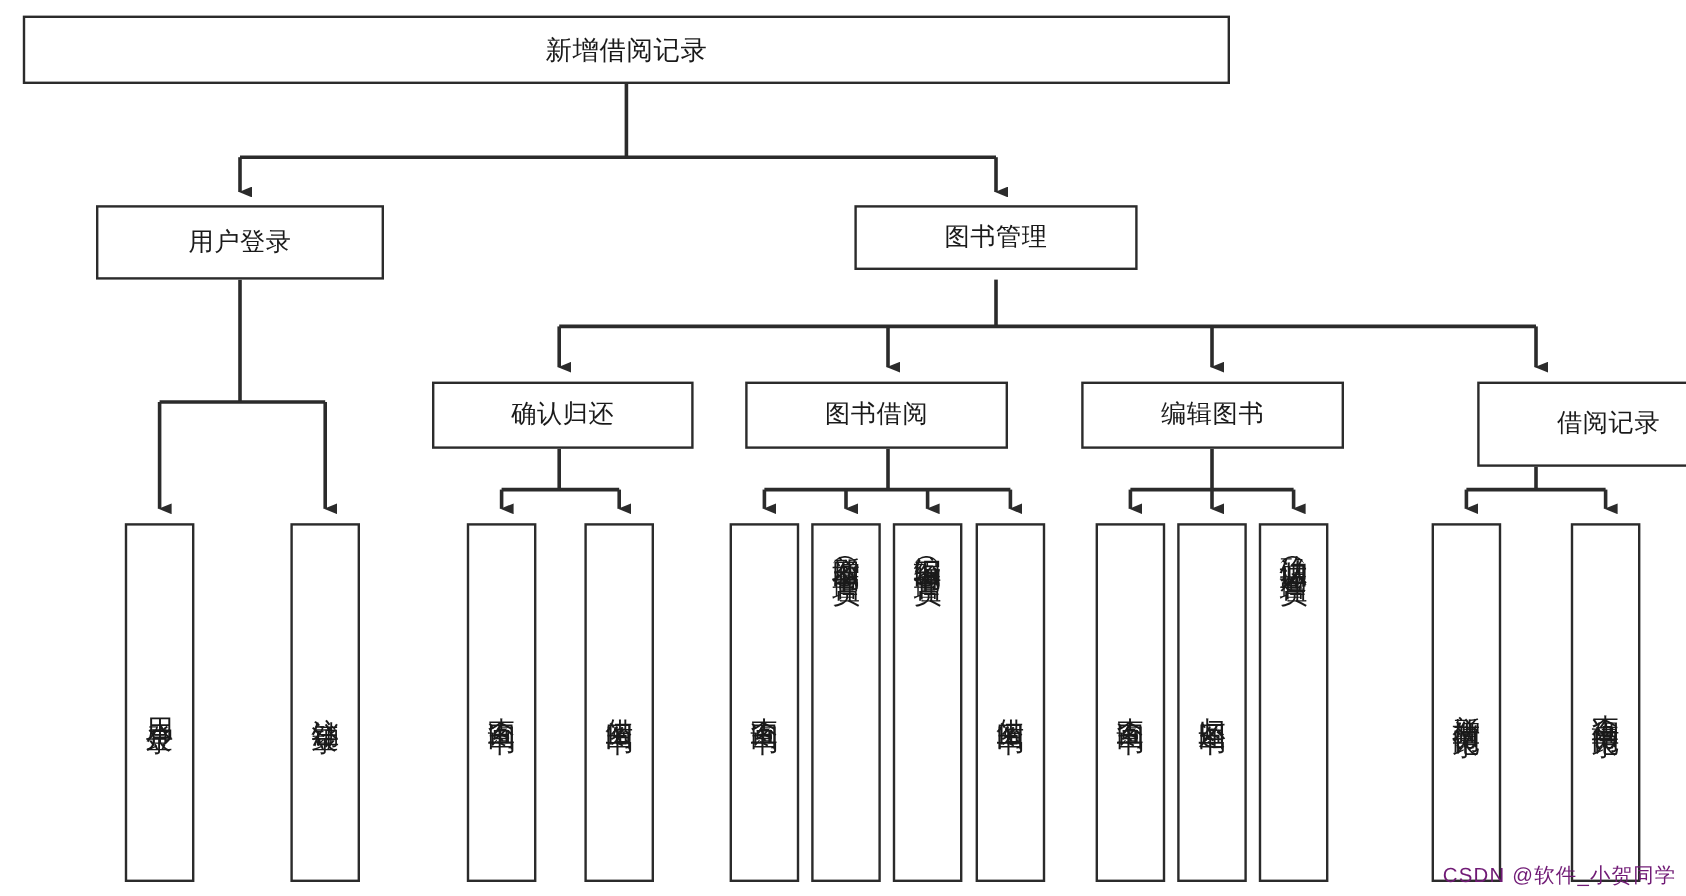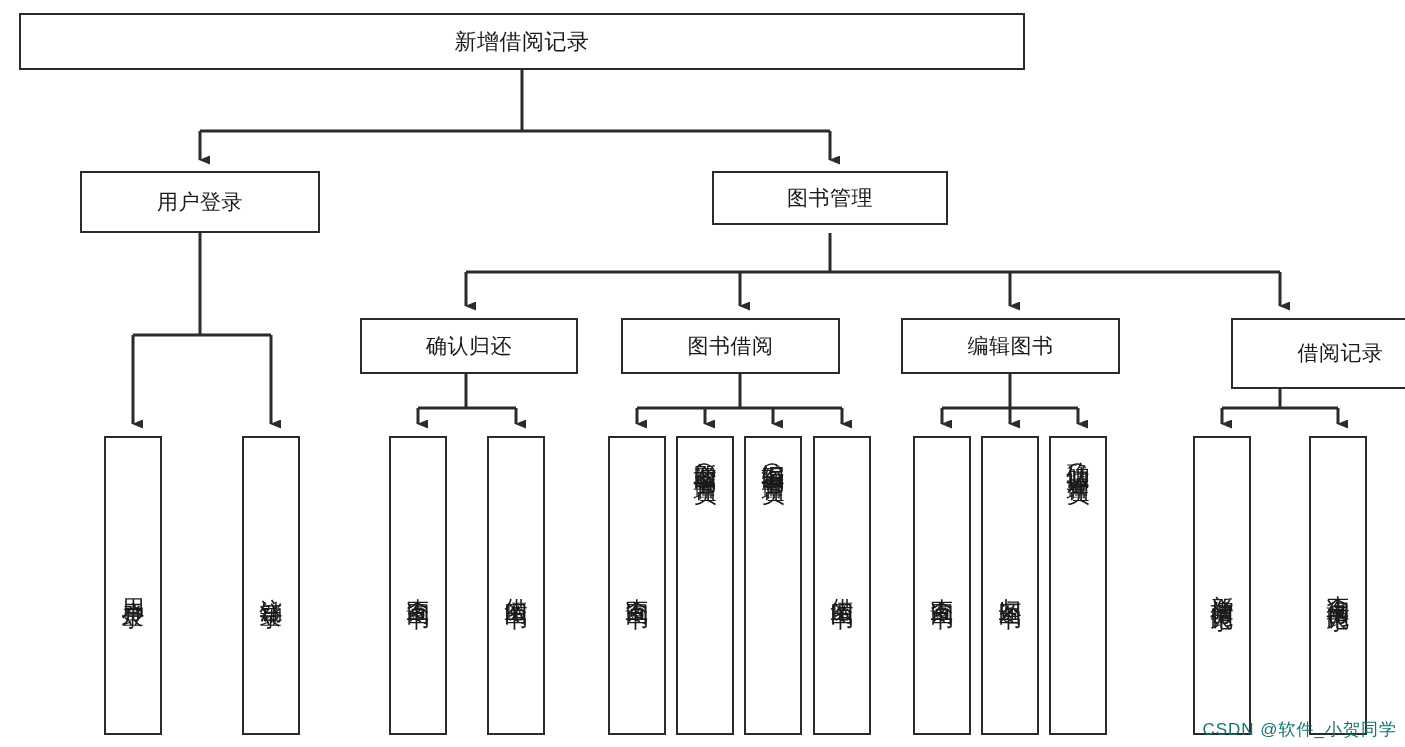--- a/index.html
+++ b/index.html
@@ -45,21 +45,21 @@
     line-height:1.0;
     letter-spacing:3px;
     white-space:nowrap;
   }
   .node.leaf.centered{align-items:center;padding-top:0;}
 
   #watermark{
     position:absolute;
     right:8px;bottom:6px;
     font-size:17px;
-    color:#0f766e;
+    color:#701a75;
     letter-spacing:1px;
     white-space:nowrap;
   }
 </style>
 </head>
 <body>
 
 <div id="diagram-root">
 
   <svg class="edges" viewBox="0 0 1405 747" width="1405" height="747" xmlns="http://www.w3.org/2000/svg">

